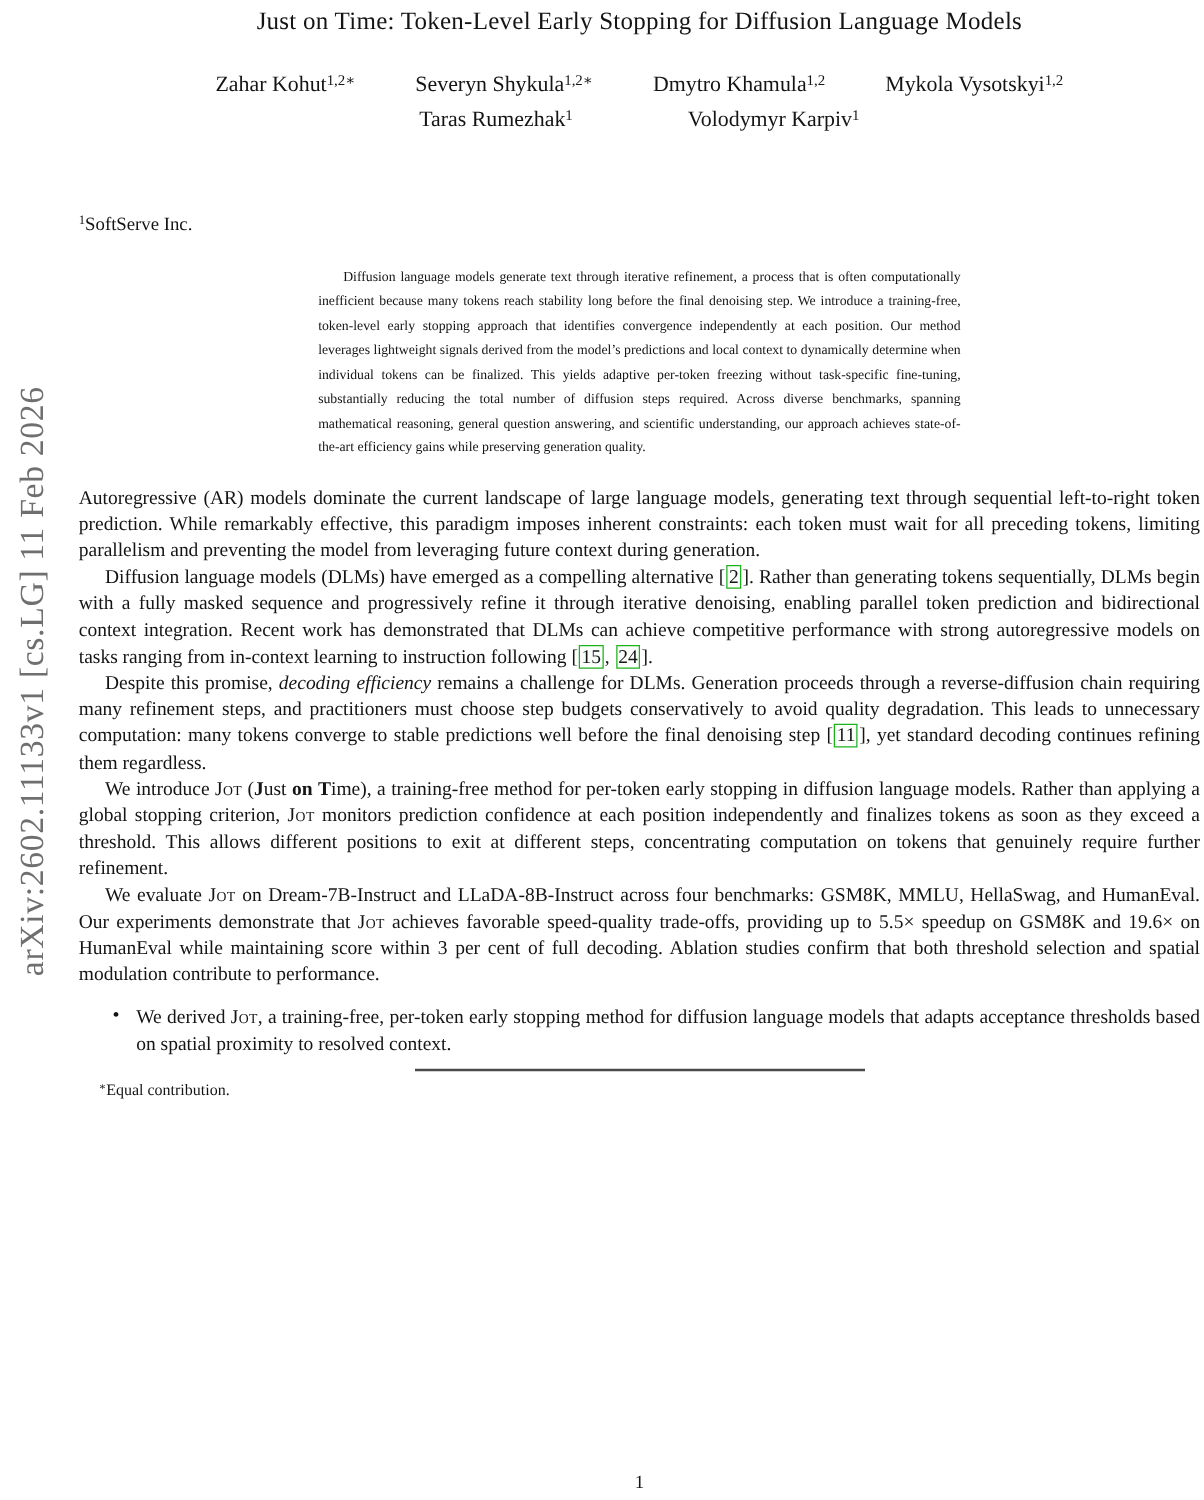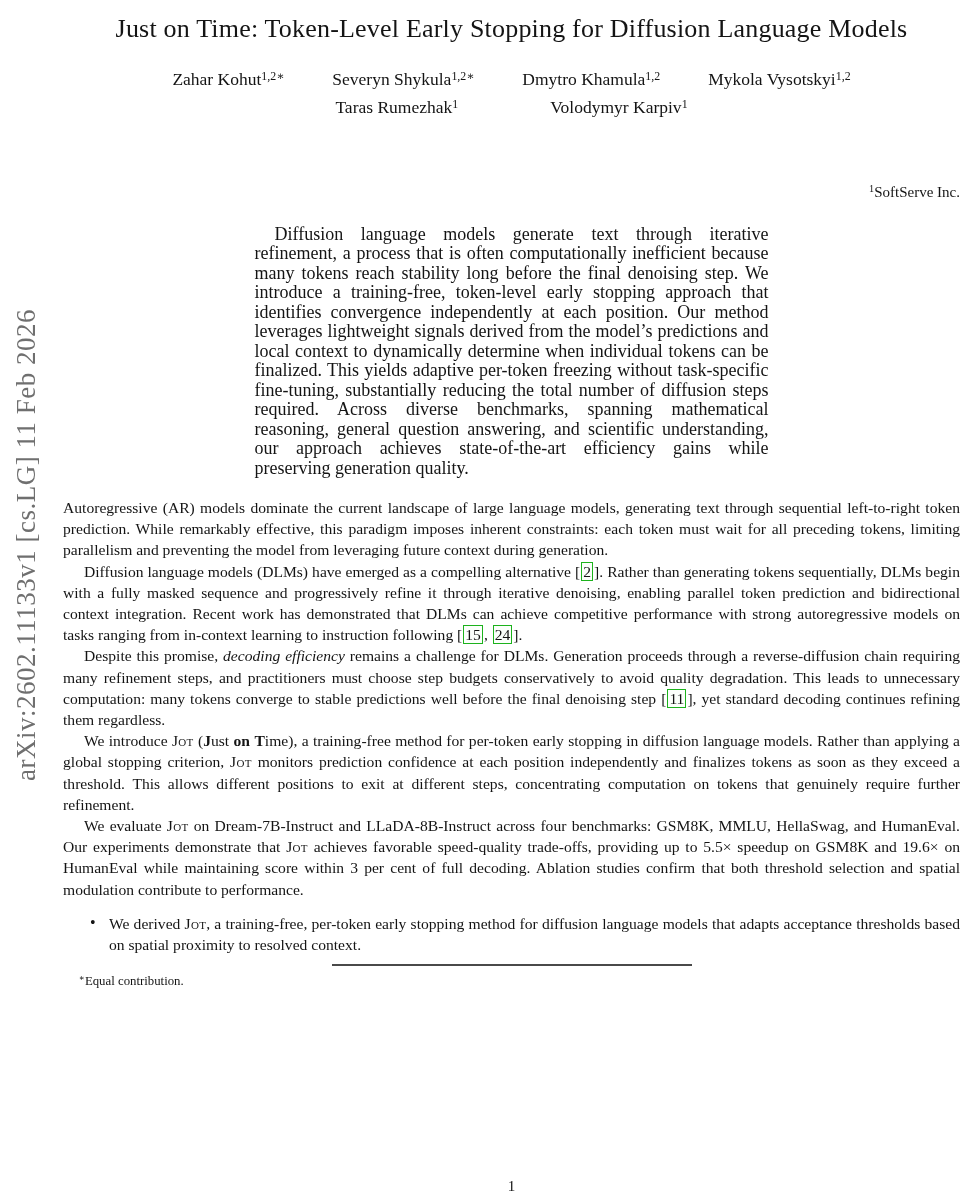--- a/index.html
+++ b/index.html
@@ -28,23 +28,23 @@
     letter-spacing: 0.5px;
     color: #6f6f6f;
   }
   .content {
     position: absolute;
     left: 63px;
     top: 0;
     width: 897px;
   }
   .title {
-    margin: 12px;
+    margin: 0;
     padding-top: 1px;
-    font-size: 26px;
+    font-size: 20px;
     font-weight: normal;
     text-align: center;
     line-height: 32px;
     letter-spacing: 0.2px;
   }
   .author-row {
     display: flex;
     justify-content: center;
     gap: 48px;
     font-size: 17.5px;
@@ -53,34 +53,34 @@
   .author-row.row1 { margin-top: 21px; }
   .author-row.row2 { gap: 92px; font-family: Liberation Serif, serif; }
   .author sup, .affil sup, .footnote sup {
     font-size: 68%;
     position: relative;
     top: -0.45em;
     vertical-align: baseline;
   }
   .affiliations {
     margin-top: 61px;
-    text-align: right;
+    text-align: left;
     font-size: 15px;
     line-height: 19.5px;
   }
   .abstract-heading {
     margin-top: 19px;
     text-align: center;
     font-size: 16.5px;
     font-weight: bold;
   }
   .abstract-body {
     width: 514px;
     margin: 21px auto 4px auto;
-    font-size: 18px;
+    font-size: 11px;
     line-height: 19.5px;
     text-align: justify;
     text-indent: 20px;
   }
   .section-heading {
     margin-top: 31px;
     font-size: 22.5px;
     font-weight: bold;
     line-height: 26px;
   }

